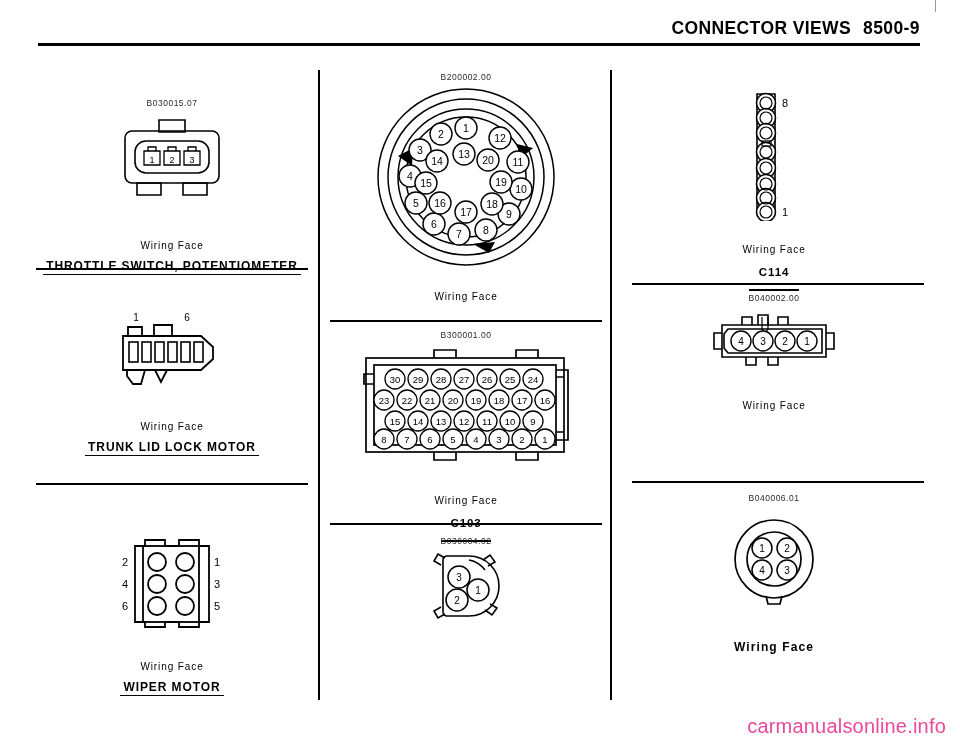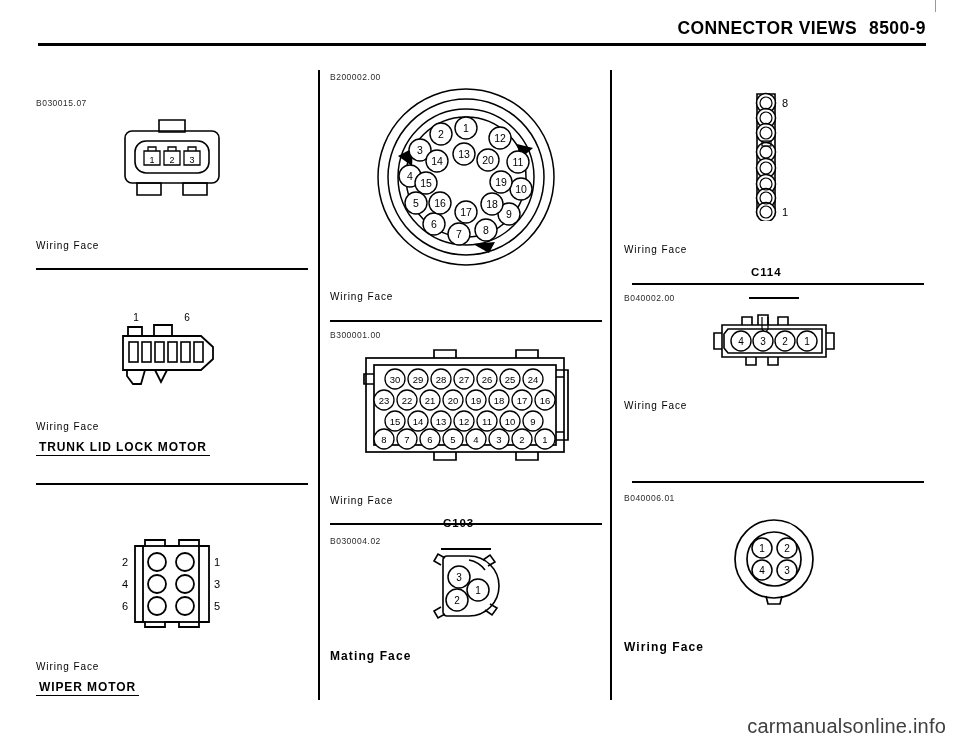--- a/index.html
+++ b/index.html
@@ -14,21 +14,21 @@
     font-family: "Liberation Sans", sans-serif;
     color: #000;
     overflow: hidden;
   }
 
   
   .header {
     position: absolute;
     top: 18px;
     left: 38px;
-    right: 34px;
+    right: 40px;
     height: 30px;
   }
   .header-title {
     position: absolute;
     right: 0;
     top: 0;
     font-size: 17.5px;
     font-weight: bold;
     letter-spacing: 0.4px;
     white-space: nowrap;
@@ -70,21 +70,21 @@
 
   .hrule {
     position: absolute;
     height: 2px;
     background: #000;
   }
 
   
   .block {
     position: absolute;
-    text-align: left;
+    text-align: center;
     width: 100%;
   }
   .partno {
     font-size: 8.5px;
     letter-spacing: 0.5px;
     color: #2b2b2b;
     margin-bottom: 4px;
     font-family: "Liberation Sans", sans-serif;
   }
   .face-label {
@@ -98,21 +98,21 @@
     font-weight: bold;
     letter-spacing: 1.1px;
   }
   .conn-name {
     font-size: 11.5px;
     font-weight: bold;
     letter-spacing: 0.9px;
     margin-top: 9px;
     display: inline-block;
     border-bottom: 2px solid #000;
-    padding: 0 2px 19px 2px;
+    padding: 0 2px 11px 2px;
   }
   .device-name {
     font-size: 12px;
     font-weight: bold;
     letter-spacing: 0.9px;
     margin-top: 8px;
     display: inline-block;
     border-bottom: 1.5px solid #000;
     padding: 0 3px 1px 3px;
   }
@@ -120,21 +120,21 @@
   .codes .conn-name { margin-top: 11px; display: block; width: 46px; margin-left: auto; margin-right: auto; }
 
   .art { display: block; margin: 0 auto; }
 
   
   .watermark {
     position: absolute;
     right: 14px;
     bottom: 8px;
     font-size: 20px;
-    color: #404040;
+    color: #ec4899;
     letter-spacing: 0.2px;
     font-family: "Liberation Sans", sans-serif;
   }
 </style>
 </head>
 <body>
 
 <div class="header">
   <div class="header-title">
     <span>CONNECTOR VIEWS</span><span class="num">8500-9</span>
@@ -168,20 +168,21 @@
         <path d="M57 39 h16 v14 h-16 z M61 39 v-4 h8 v4"></path>
         <path d="M77 39 h16 v14 h-16 z M81 39 v-4 h8 v4"></path>
       </g>
       <g font-family="Liberation Sans, sans-serif" font-size="9" text-anchor="middle" fill="#000">
         <text x="45" y="51">1</text>
         <text x="65" y="51">2</text>
         <text x="85" y="51">3</text>
       </g>
     </svg>
     <div class="face-label">Wiring Face</div>
+    <div class="device-name">THROTTLE SWITCH, POTENTIOMETER</div>
   </div>
 
   <div class="hrule" style="left:0; width:272px; top:200px;"></div>
 
   <div class="block" style="top:240px;">
     <svg class="art" width="150" height="90" viewBox="0 0 150 90">
       <g font-family="Liberation Sans, sans-serif" font-size="10" text-anchor="middle" fill="#000">
         <text x="39" y="13">1</text>
         <text x="90" y="13">6</text>
       </g>
@@ -437,21 +438,20 @@
         <circle cx="38" cy="27" r="11"></circle>
         <circle cx="36" cy="50" r="11"></circle>
         <circle cx="57" cy="40" r="11"></circle>
       </g>
       <g font-family="Liberation Sans, sans-serif" font-size="10" text-anchor="middle" fill="#000">
         <text x="38" y="31">3</text>
         <text x="36" y="54">2</text>
         <text x="57" y="44">1</text>
       </g>
     </svg>
-    <div class="face-label bold">Mating Face</div>
   </div>
 </div>
 
 <div class="col col-right">
 
   <div class="block" style="top:18px;">
     <svg class="art" width="90" height="135" viewBox="0 0 90 135">
       <g fill="none" stroke="#000" stroke-width="1.6">
 
         <path d="M28 8 h18 v118 h-18 z"></path>

